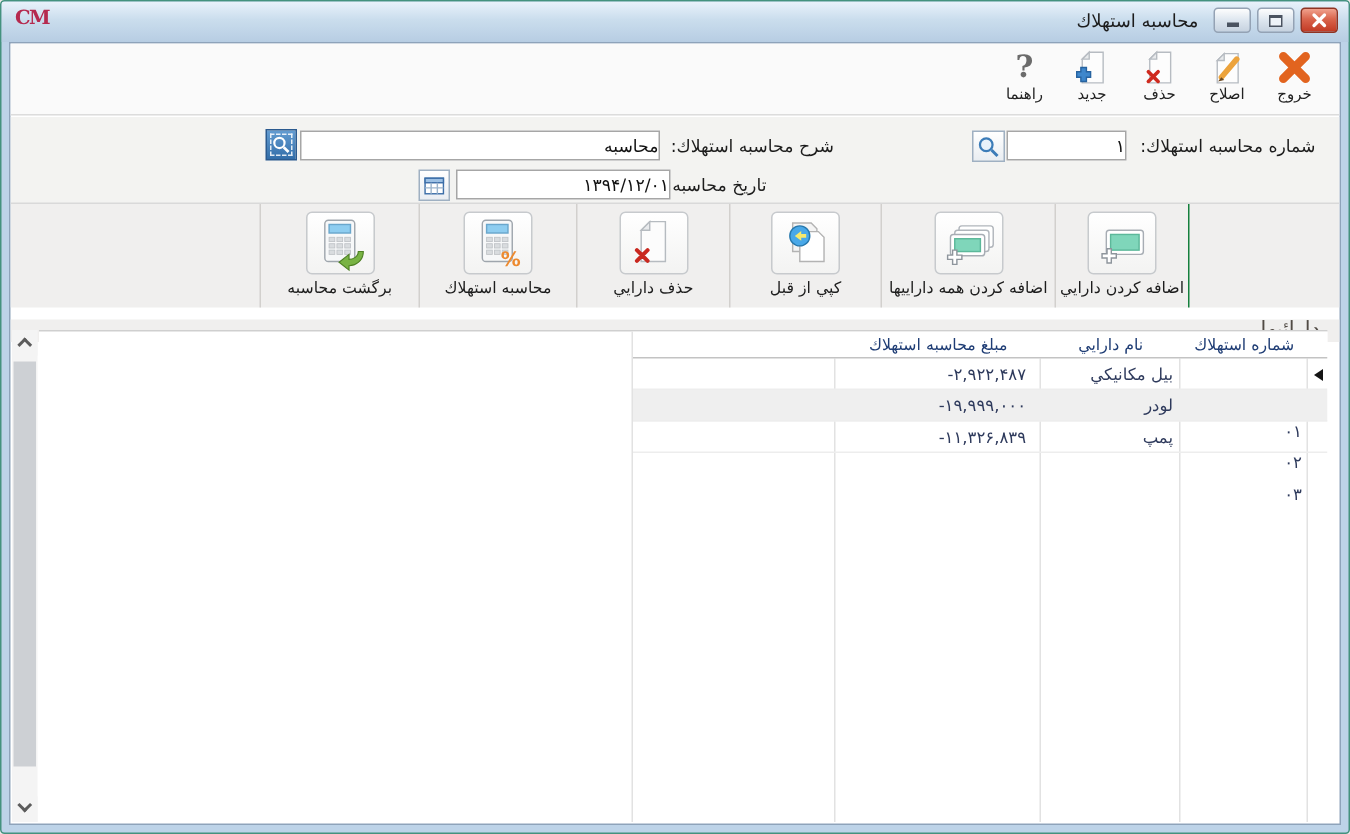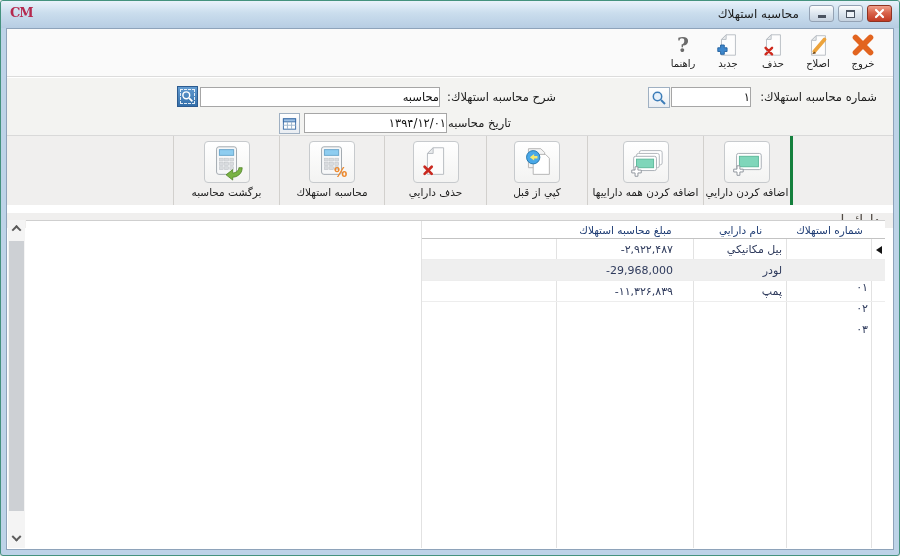--- a/index.html
+++ b/index.html
@@ -42,21 +42,21 @@
   .sqbtn { position:absolute; width:22px; height:21px; border:1px solid #9fb0c2;
     background:linear-gradient(#ffffff,#e9edf2); display:flex; align-items:center; justify-content:center; }
   .sqbtn.blue { background:linear-gradient(#639cd1,#336ea9); border:1px solid #2b5a8f; position:absolute; }
   .sqbtn.blue .dash { position:absolute; inset:2px; border:1px dashed rgba(255,255,255,.85); }
 
   
   .actionsbar { position:absolute; top:107px; left:0; right:0; height:69px; background:#f0efee; }
   .actions { position:absolute; right:100px; top:0; bottom:0; display:flex; direction:rtl; }
   .action-btn { height:100%; display:flex; flex-direction:column; align-items:center;
     padding-top:5px; gap:3px; border-left:1px solid #d2d0cd; background:transparent; cursor:default; }
-  .action-btn:first-child { border-right:3px solid #15803d; }
+  .action-btn:first-child { border-right:1px solid #15803d; }
   .action-btn:nth-child(1){ width:90px; } .action-btn:nth-child(2){ width:116px; }
   .action-btn:nth-child(3){ width:101px; } .action-btn:nth-child(4){ width:102px; }
   .action-btn:nth-child(5){ width:105px; } .action-btn:nth-child(6){ width:106px; }
   .icon-box { width:46px; height:42px; border:1px solid #c7cacd; border-radius:4px;
     background:linear-gradient(#ffffff,#f3f3f2); display:flex; align-items:center; justify-content:center; }
   .action-btn .lbl { font-size:10.5px; color:#1d1d1d; white-space:nowrap; }
 
   
   .gridlabel { position:absolute; top:184px; left:0; right:0; height:15px; background:#f0efee;
     direction:rtl; font-size:14px; color:#514b45; padding-right:13px; line-height:15px; }
@@ -68,21 +68,21 @@
   .ghead { position:absolute; top:0; right:0; width:463px; height:18px;
     border-bottom:1px solid #c3c3c3; background:#fff; }
   .hcell { position:absolute; top:0; height:18px; line-height:18px; font-size:10.5px;
     color:#1e3c74; text-align:center; direction:rtl; white-space:nowrap; overflow:hidden; }
   .grow { position:absolute; right:0; width:463px; height:21px; border-bottom:1px solid #ededed; }
   .grow.alt { background:#efefef; }
   .cell { position:absolute; top:0; height:21px; line-height:21px; font-size:11px;
     color:#2e3a5c; white-space:nowrap; }
   .c-no { right:17px; direction:rtl;margin-top:38px; }
   .c-name { right:103px; width:84px; text-align:right; direction:rtl; overflow:hidden; }
-  .c-amount { right:191px; width:137px; direction:ltr; text-align:right; padding-right:21px; }
+  .c-amount { right:191px; width:137px; direction:ltr; text-align:right; padding-right:10px; }
   .c-desc { right:332px; width:127px; direction:rtl; text-align:right; overflow:hidden; }
   .marker { position:absolute; right:3px; top:7px; width:0; height:0;
     border-top:4px solid transparent; border-bottom:4px solid transparent; border-right:6px solid #141414; }
 
   
   .vscroll { position:absolute; left:1px; top:191px; bottom:1px; width:17px; background:#f4f4f4; }
   .sarrow { position:absolute; left:0; width:17px; height:17px; background:#f4f4f4;
     display:flex; align-items:center; justify-content:center; }
   .sarrow.up { top:0; } .sarrow.down { bottom:0; }
   .chev { width:7px; height:7px; border-left:2px solid #5c5c5c; border-top:2px solid #5c5c5c; }
@@ -302,21 +302,21 @@
       <div class="grow" style="top:18px;">
         <span class="marker"></span>
         <span class="cell c-no">۰۱</span>
         <span class="cell c-name">بيل مكانيكي</span>
         <span class="cell c-amount">-۲,۹۲۲,۴۸۷</span>
         <span class="cell c-desc"></span>
       </div>
       <div class="grow alt" style="top:39px;">
         <span class="cell c-no">۰۲</span>
         <span class="cell c-name">لودر</span>
-        <span class="cell c-amount">-29,968,000</span>
+        <span class="cell c-amount">-۱۹,۹۹۹,۰۰۰</span>
         <span class="cell c-desc"></span>
       </div>
       <div class="grow" style="top:60px;">
         <span class="cell c-no">۰۳</span>
         <span class="cell c-name">پمپ</span>
         <span class="cell c-amount">-۱۱,۳۲۶,۸۳۹</span>
         <span class="cell c-desc"></span>
       </div>
     </div>
 

